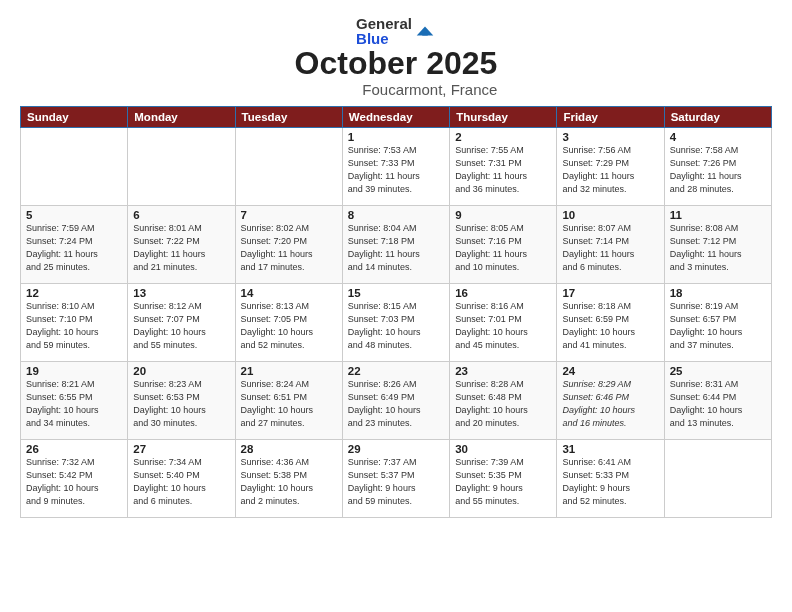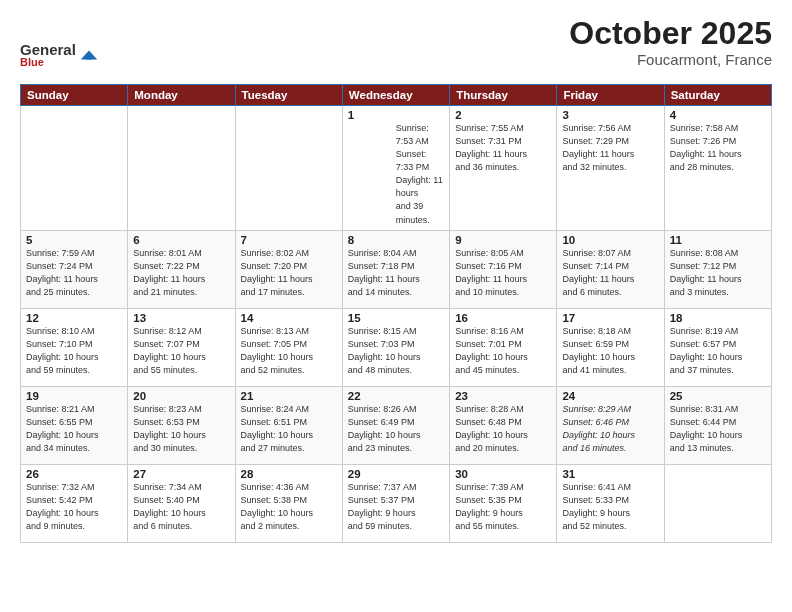--- a/index.html
+++ b/index.html
@@ -12,41 +12,42 @@
     }
     .page {
       width: 792px;
       height: 612px;
       background: white;
       padding: 16px 20px 12px 20px;
     }
     .header {
       display: flex;
       justify-content: space-between;
-      align-items: flex-end;
-      margin-bottom: 16px;
+      align-items: center;
+      margin-bottom: 8px;
+      flex-direction: column;
     }
     .logo {
       display: flex;
       align-items: center;
     }
     .logo-text {
       display: flex;
       flex-direction: column;
       line-height: 1;
     }
     .logo-general {
       font-size: 15px;
       font-weight: bold;
       color: #333;
     }
     .logo-blue {
-      font-size: 11px;
-      font-weight: bold;
-      color: #b91c1c;
+      font-size: 15px;
+      font-weight: bold;
+      color: #1d4ed8;
     }
     .logo-icon {
       width: 22px;
       height: 22px;
       margin-left: 2px;
       color: #1a6db5;
     }
     .title-section {
       text-align: right;
     }
@@ -132,21 +133,21 @@
         <th>Saturday</th>
       </tr>
     </thead>
     <tbody id="calendar-body">
     <tr>
           <td class="empty-cell"></td>
           <td class="empty-cell"></td>
           <td class="empty-cell"></td>
           <td>
             <div class="day-number">1</div>
-            <div class="day-info" style="white-space: pre-line; margin-left: 48px;">Sunrise: 7:53 AM
+            <div class="day-info" style="white-space: pre-line;">Sunrise: 7:53 AM
 Sunset: 7:33 PM
 Daylight: 11 hours
 and 39 minutes.</div>
           </td>
           <td>
             <div class="day-number">2</div>
             <div class="day-info" style="white-space: pre-line;">Sunrise: 7:55 AM
 Sunset: 7:31 PM
 Daylight: 11 hours
 and 36 minutes.</div>

